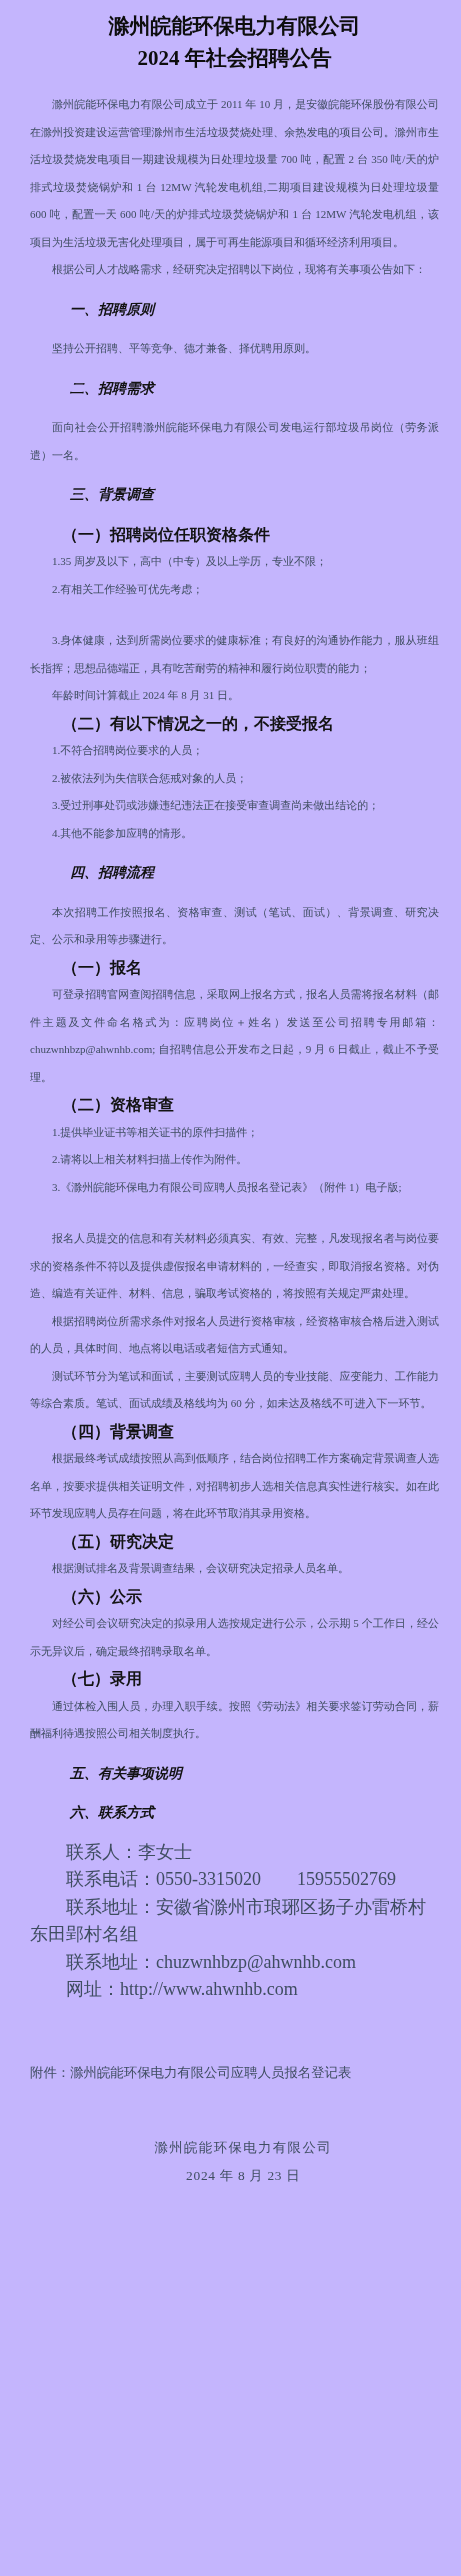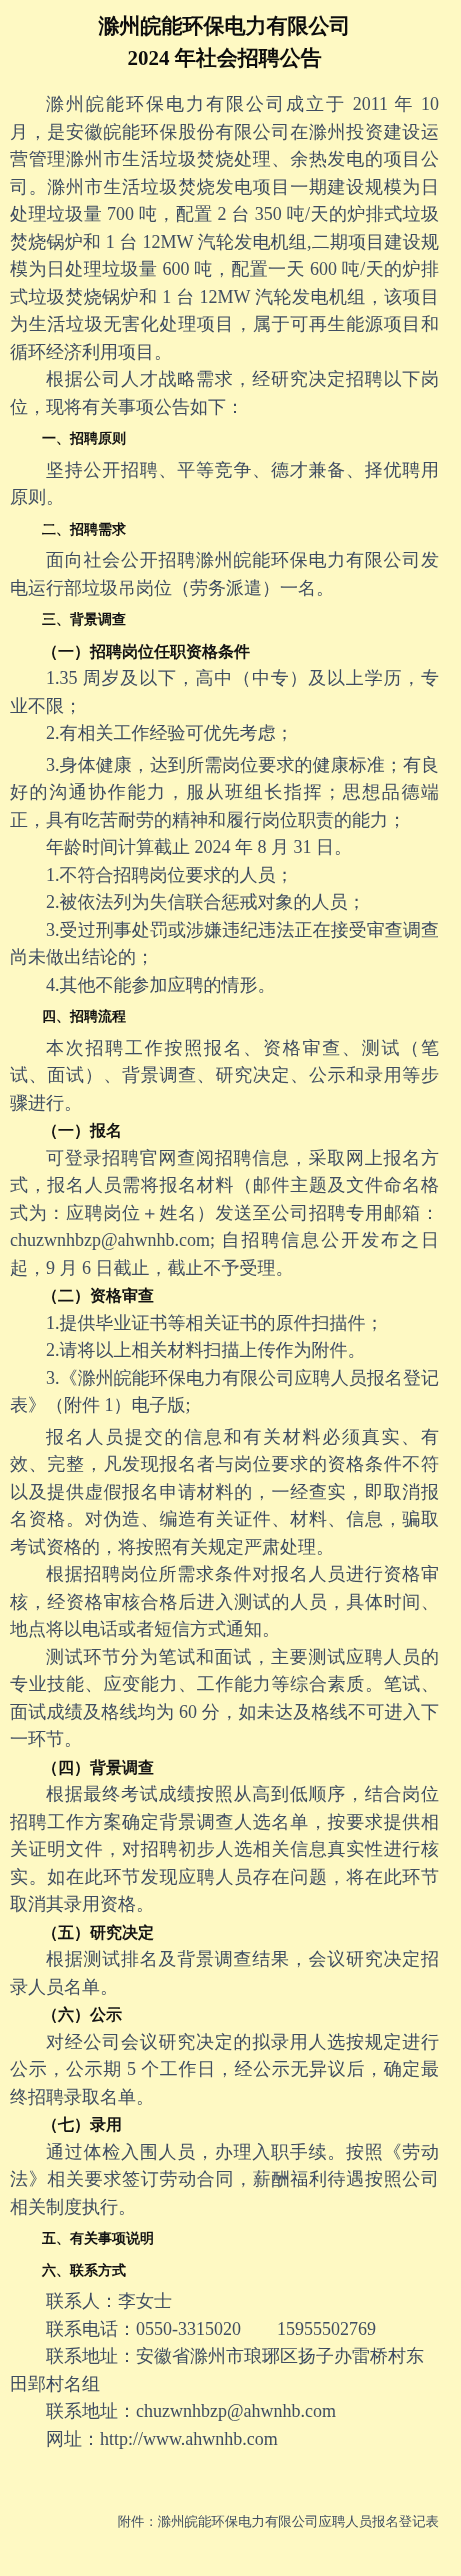--- a/index.html
+++ b/index.html
@@ -1,49 +1,50 @@
 <!DOCTYPE html>
 <html style="font-size:11.3px"><head>
 <meta charset="utf-8">
 <style>
   html, body { margin: 0; padding: 0; background: #ffffff; }
   .page {
     width: 461px;
     height: 2576px;
-    background: #fef9c3;
+    background: #c4b5fd;
     box-sizing: border-box;
-    padding: 10px 22px 0 10px;
+    padding: 10px 22px 0 30px;
     overflow: hidden;
     font-family: "Liberation Serif", "DejaVu Serif", serif;
     color: #3f4d61;
   }
   .doc-title {
     text-align: center;
     font-weight: bold;
     color: #0d0d0d;
     font-size: 21px;
     line-height: 32px;
     margin: 0;
   }
   .doc-body { margin-top: 17px; }
   .paragraph {
-    font-size: 18px;
+    font-size: 11px;
     line-height: 27.5px;
     text-align: justify;
     text-indent: 2em;
     margin: 0;
   }
   .section-heading {
     font-size: 14px;
     line-height: 27.5px;
     font-weight: bold;
     color: #131313;
     text-indent: 2em;
     font-family: "Liberation Sans", "DejaVu Sans", sans-serif;
-    margin: 4px;
+    margin: 12px;
+    font-style: italic;
   }
   .sub-section-heading {
     font-size: 16px;
     line-height: 27.5px;
     font-weight: bold;
     color: #131313;
     text-indent: 2em;
     font-family: "Liberation Serif", "DejaVu Serif", serif;
     margin: 0;
   }
@@ -52,23 +53,22 @@
     line-height: 27.5px;
     text-indent: 2em;
     margin: 0;
     white-space: pre-wrap;
   }
   .attachment-note {
     font-size: 13.4px;
     line-height: 27.5px;
     text-indent: 0;
     margin: 55px 0 0 0;
-    text-align: right;
   }
-  .gap-top { margin-top: 4px; }
+  .gap-top { margin-top: 24px; }
   .signature-block {
     margin-top: 48px;
     margin-left: auto;
     margin-right: 107px;
     width: max-content;
     text-align: center;
   }
   .signature-company {
     font-size: 13.4px;
     line-height: 28px;
@@ -94,20 +94,21 @@
       <p class="section-heading">一、招聘原则</p>
       <p class="paragraph">坚持公开招聘、平等竞争、德才兼备、择优聘用原则。</p>
       <p class="section-heading">二、招聘需求</p>
       <p class="paragraph">面向社会公开招聘滁州皖能环保电力有限公司发电运行部垃圾吊岗位（劳务派遣）一名。</p>
       <p class="section-heading">三、背景调查</p>
       <p class="sub-section-heading">（一）招聘岗位任职资格条件</p>
       <p class="paragraph">1.35 周岁及以下，高中（中专）及以上学历，专业不限；</p>
       <p class="paragraph">2.有相关工作经验可优先考虑；</p>
       <p class="paragraph gap-top">3.身体健康，达到所需岗位要求的健康标准；有良好的沟通协作能力，服从班组长指挥；思想品德端正，具有吃苦耐劳的精神和履行岗位职责的能力；</p>
       <p class="paragraph">年龄时间计算截止 2024 年 8 月 31 日。</p>
+      <p class="sub-section-heading">（二）有以下情况之一的，不接受报名</p>
       <p class="paragraph">1.不符合招聘岗位要求的人员；</p>
       <p class="paragraph">2.被依法列为失信联合惩戒对象的人员；</p>
       <p class="paragraph">3.受过刑事处罚或涉嫌违纪违法正在接受审查调查尚未做出结论的；</p>
       <p class="paragraph">4.其他不能参加应聘的情形。</p>
       <p class="section-heading">四、招聘流程</p>
       <p class="paragraph">本次招聘工作按照报名、资格审查、测试（笔试、面试）、背景调查、研究决定、公示和录用等步骤进行。</p>
       <p class="sub-section-heading">（一）报名</p>
       <p class="paragraph">可登录招聘官网查阅招聘信息，采取网上报名方式，报名人员需将报名材料（邮件主题及文件命名格式为：应聘岗位＋姓名）发送至公司招聘专用邮箱：chuzwnhbzp@ahwnhb.com; 自招聘信息公开发布之日起，9 月 6 日截止，截止不予受理。</p>
       <p class="sub-section-heading">（二）资格审查</p>
       <p class="paragraph">1.提供毕业证书等相关证书的原件扫描件；</p>

